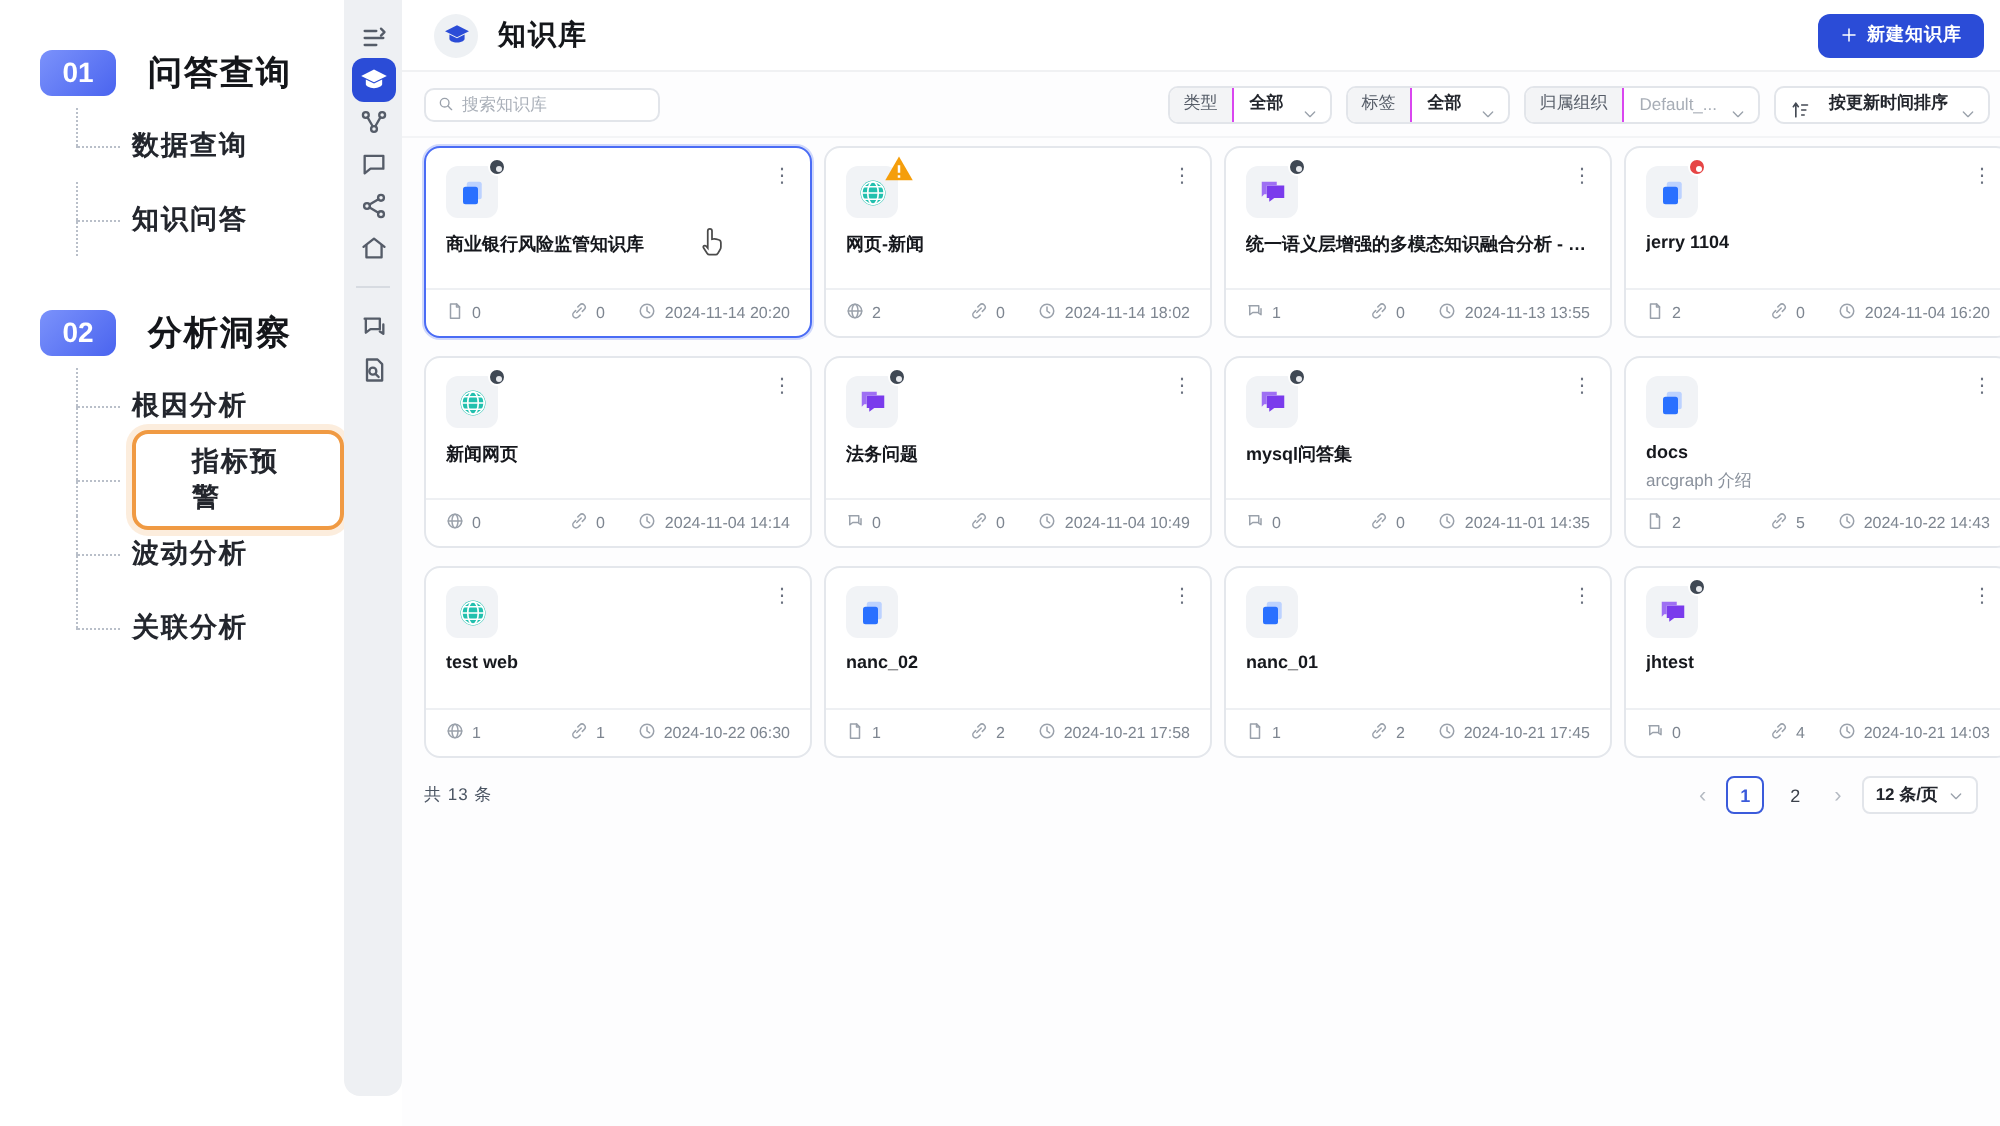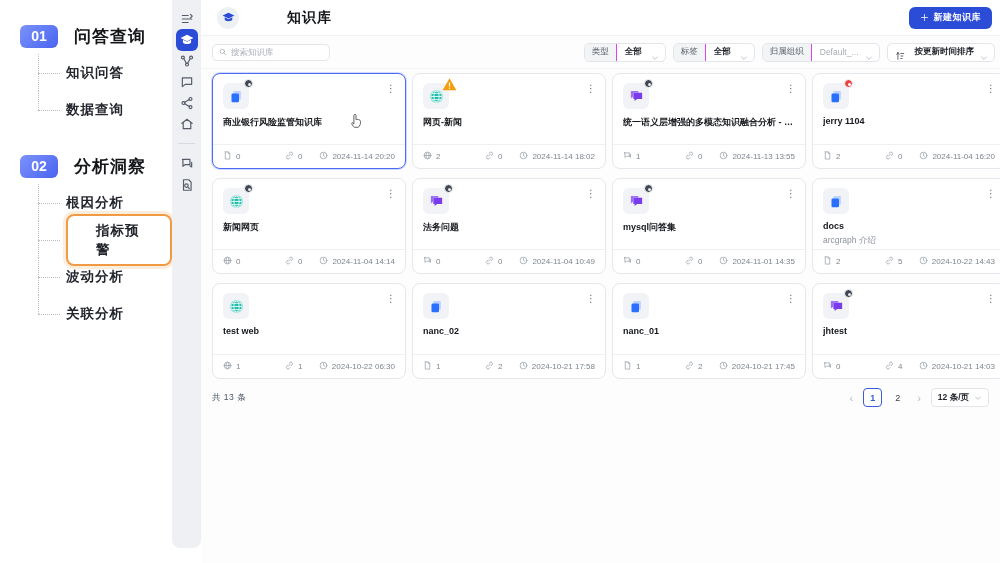--- a/index.html
+++ b/index.html
@@ -55,21 +55,21 @@
   .main { position:absolute; left:201px; top:0; right:0; bottom:0; background:#fdfdfe; overflow:hidden; }
   .main-header {
     height:36px; background:#fff; border-bottom:1px solid #f0f1f3;
     display:flex; align-items:center; padding:0 8px 0 16px;
   }
   .app-icon {
     width:22px; height:22px; border-radius:50%; background:#eef1f4;
     display:flex; align-items:center; justify-content:center; margin-right:10px;
   }
   .app-icon svg { width:13px; height:13px; color:#2b4cd7; }
-  .main-title { font-size:14px; font-weight:bold; color:#14161a; letter-spacing:1px;margin-left:38px; }
+  .main-title { font-size:14px; font-weight:bold; color:#14161a; letter-spacing:1px; }
   .spacer { flex:1; }
   .new-btn {
     background:#2b4cd7; color:#fff; border:none; border-radius:6px; height:22px;
     padding:0 11px; font-size:9px; font-weight:600; display:flex; align-items:center; gap:5px;
     cursor:pointer; letter-spacing:.5px; font-family:inherit;
   }
   .new-btn svg { width:9px; height:9px; }
 
   
   .toolbar { height:33px; display:flex; align-items:center; padding:0 5px 0 11px; border-bottom:1px solid #f3f4f6; }
@@ -156,27 +156,27 @@
 </head>
 <body>
 
 <aside class="sidebar" id="sidebar-root">
     <div class="side-section">
       <div class="side-head">
         <span class="num-badge">01</span>
         <span class="side-title">问答查询</span>
       </div>
       <div class="tree">
+        <div class="tree-item last">
+          <span class="connector"></span>
+          <span class="tree-label">数据查询</span>
+        </div>
         <div class="tree-item">
           <span class="connector"></span>
           <span class="tree-label">知识问答</span>
-        </div>
-        <div class="tree-item last">
-          <span class="connector"></span>
-          <span class="tree-label">数据查询</span>
         </div>
       </div>
     </div>
     <div class="side-section">
       <div class="side-head">
         <span class="num-badge">02</span>
         <span class="side-title">分析洞察</span>
       </div>
       <div class="tree">
         <div class="tree-item">

